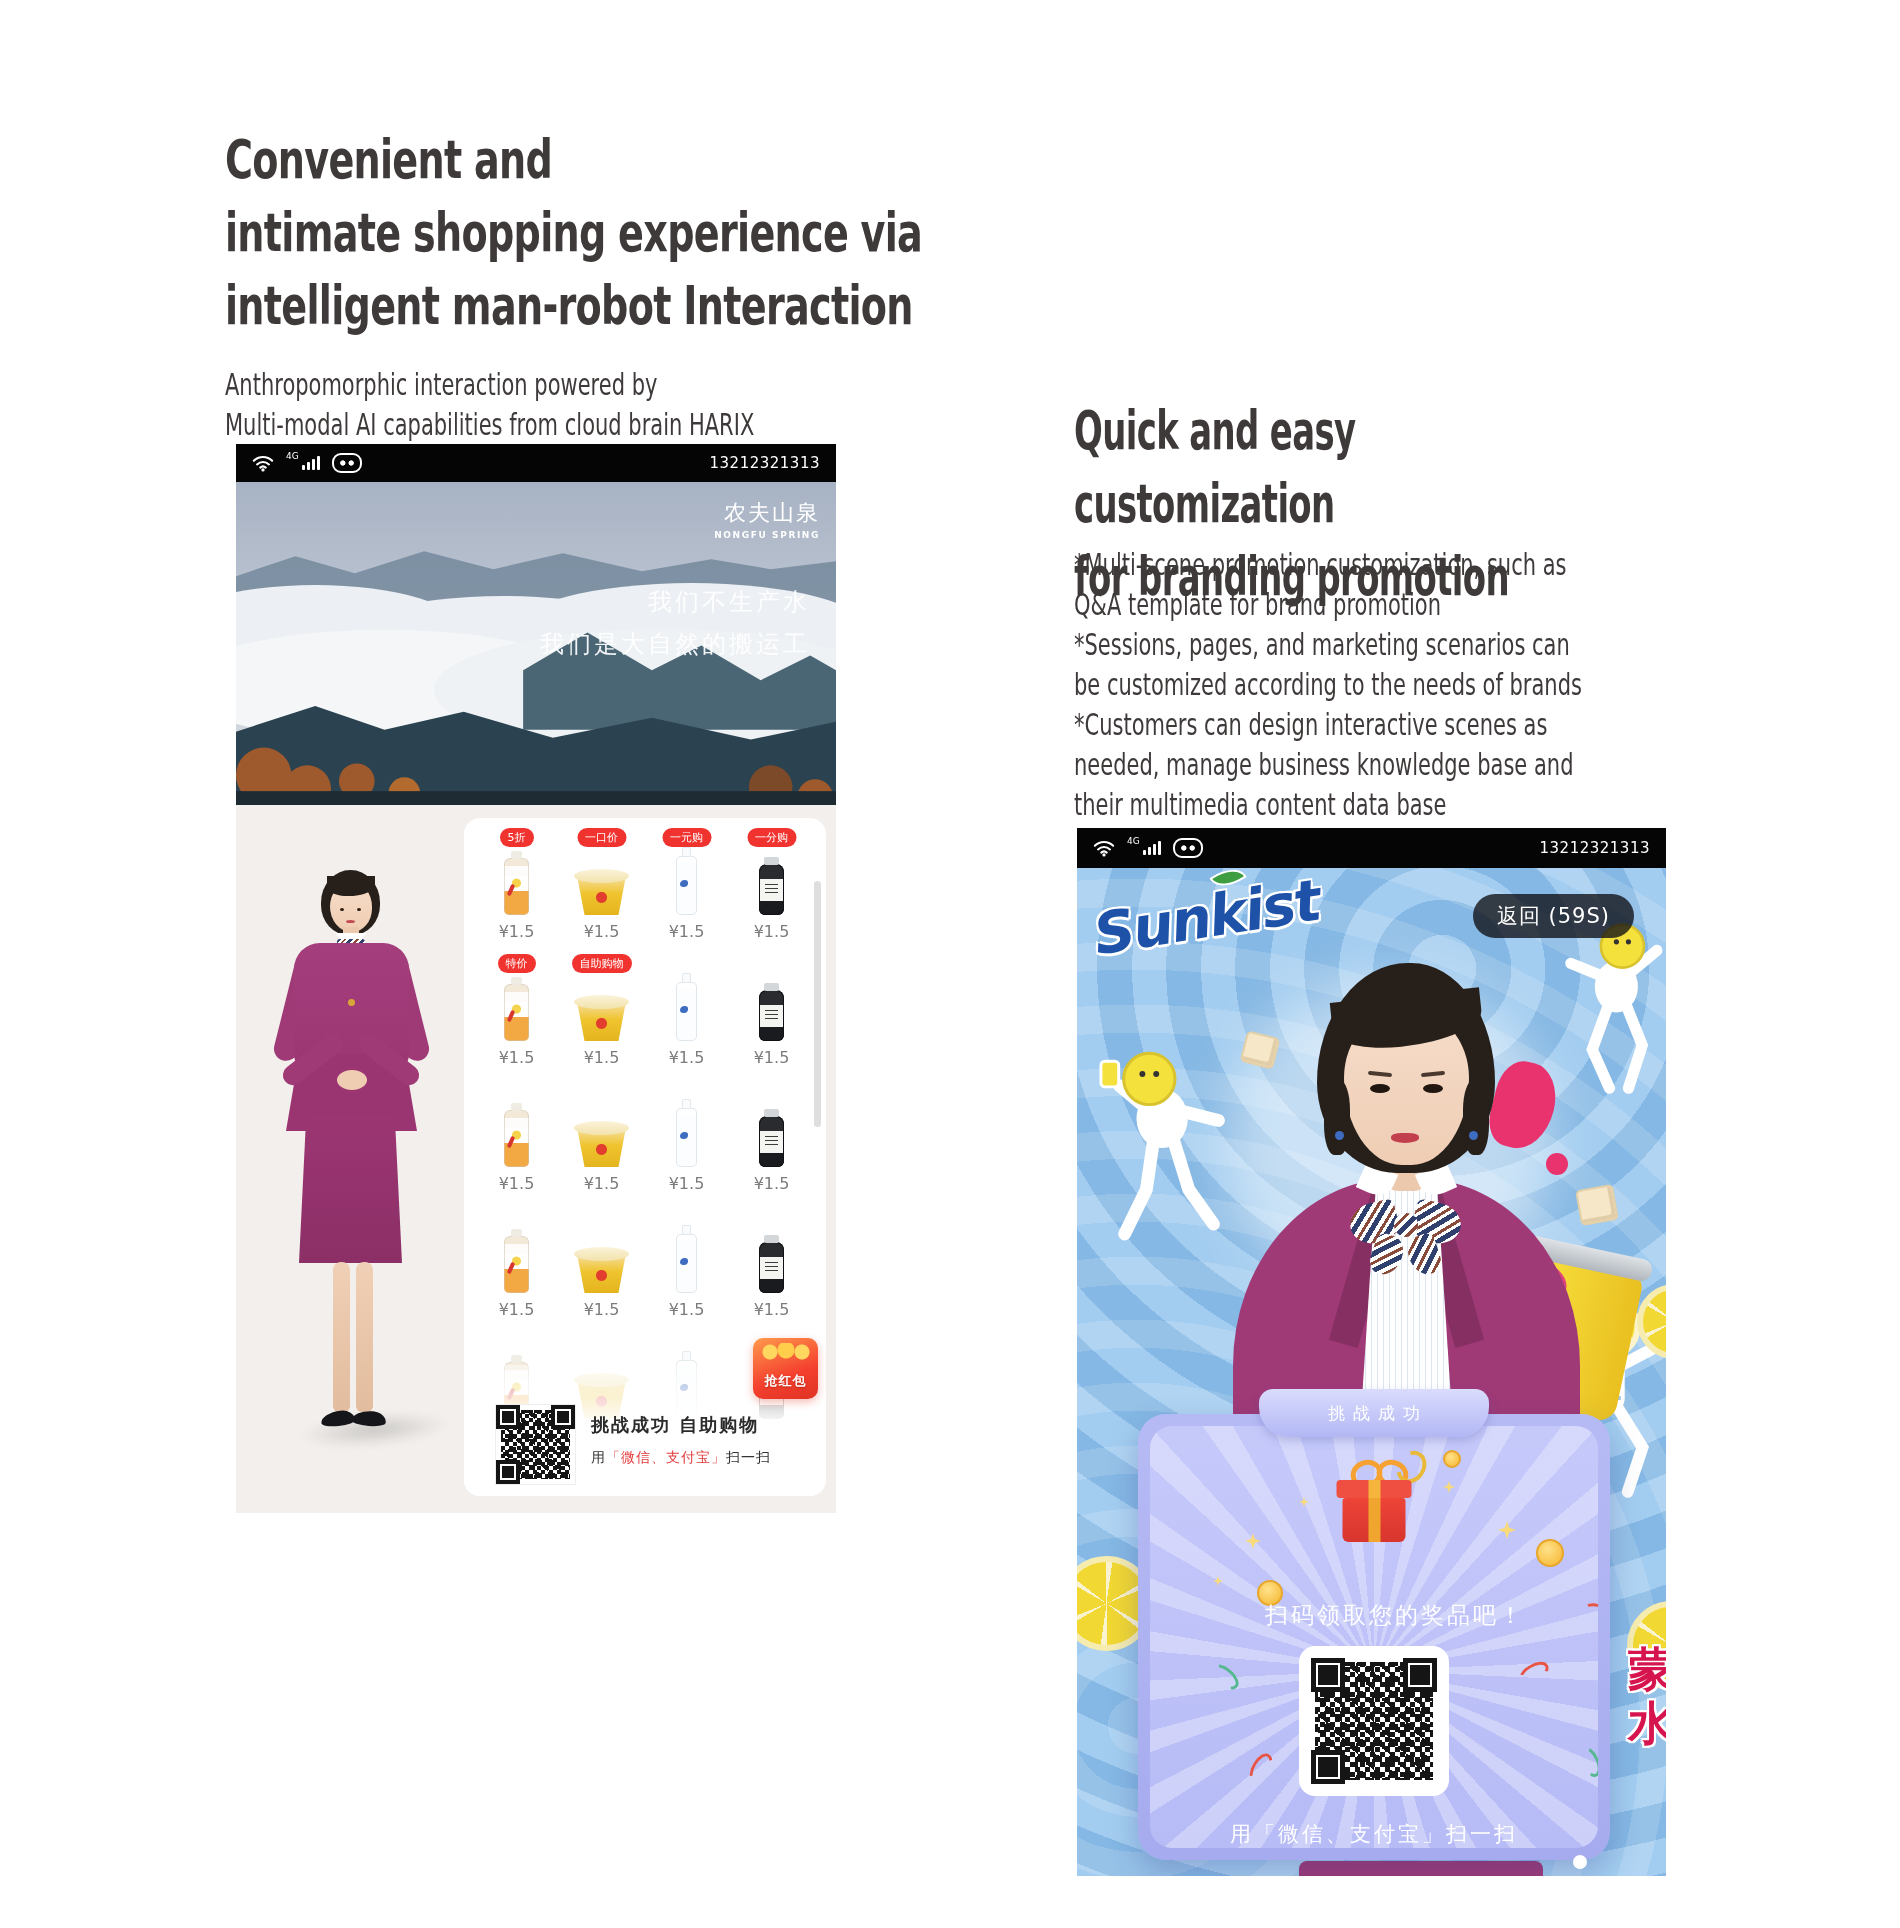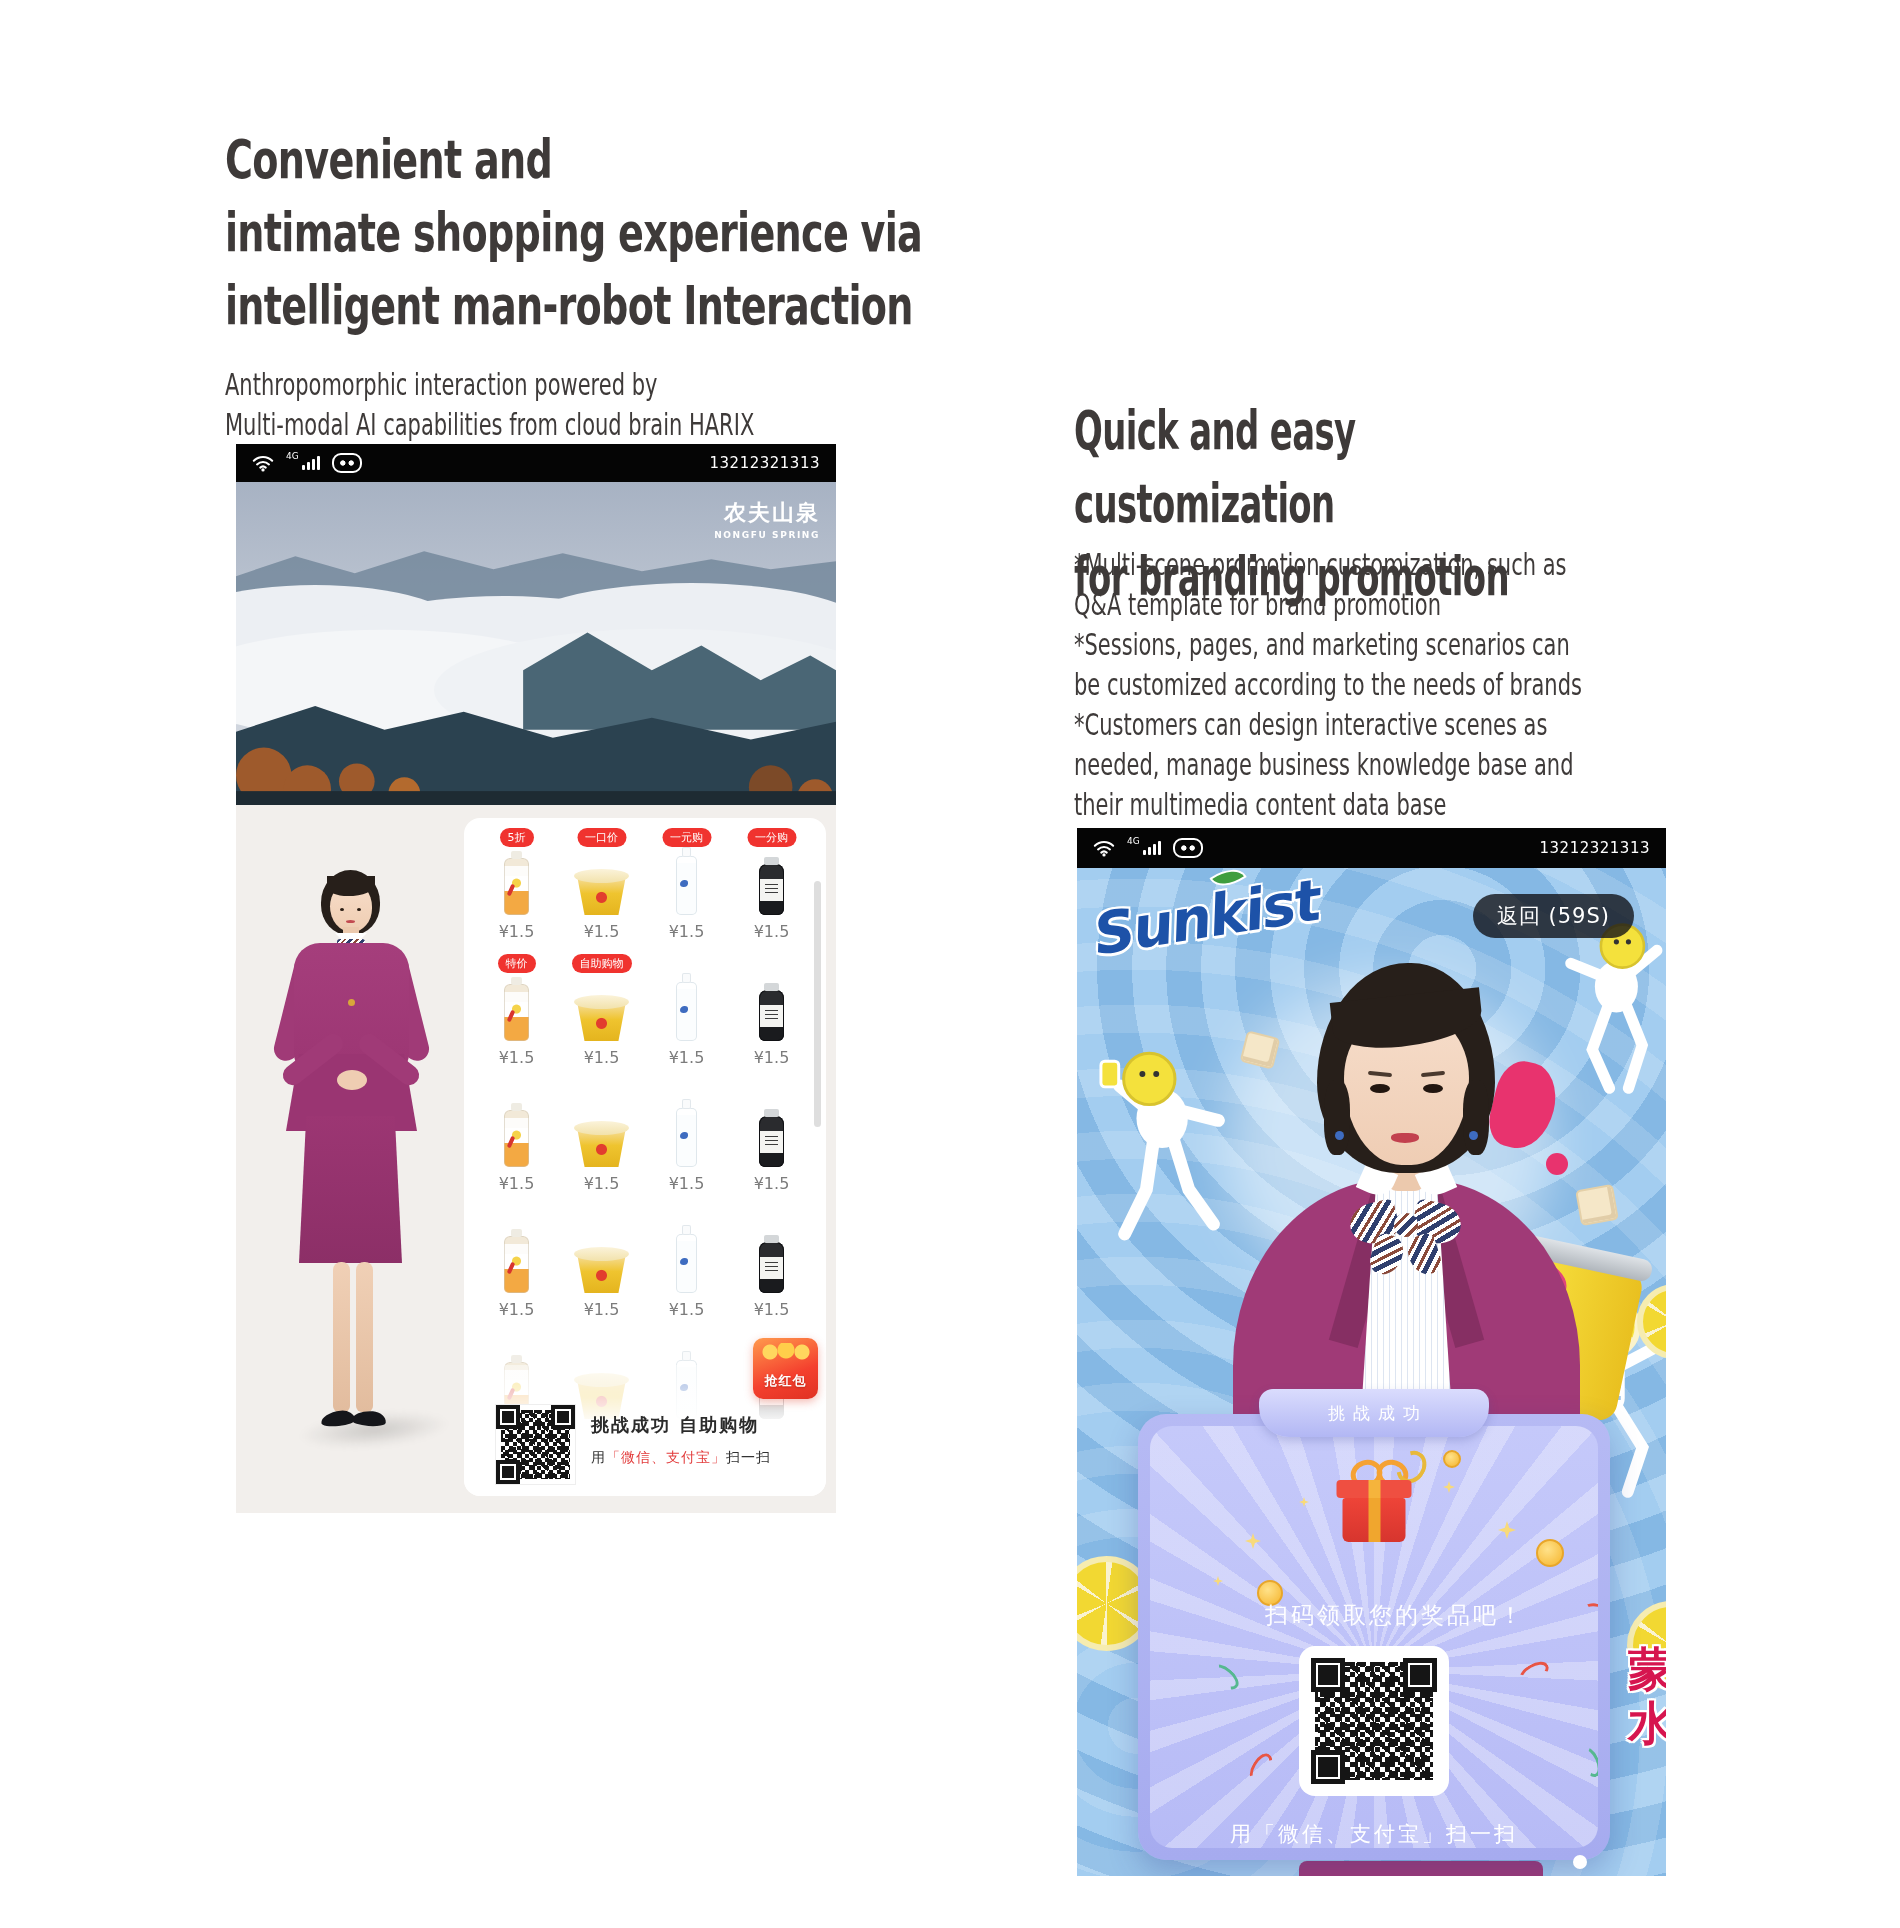--- a/index.html
+++ b/index.html
@@ -34,21 +34,21 @@
   .face{width:26px;height:16px;border:2px solid #fff;border-radius:9px;
         background:radial-gradient(circle at 34% 50%,#fff 2.3px,transparent 3px),
                    radial-gradient(circle at 66% 50%,#fff 2.3px,transparent 3px);}
   .sp{flex:1;}
   .num{font-size:15px;letter-spacing:0.5px;}
 
   
   .hero{position:relative;height:323px;overflow:hidden;background:#9fb0c2;}
   .hero svg{position:absolute;inset:0;width:100%;height:100%;}
   .brand{position:absolute;right:16px;top:16px;text-align:right;color:#fff;z-index:2;}
-  .brand .cn{font-size:22px;font-weight:700;letter-spacing:2px;}
+  .brand .cn{font-size:22px;font-weight:400;letter-spacing:2px;}
   .brand .en{font-size:9px;letter-spacing:1.6px;font-weight:700;margin-top:2px;}
   .slogan{position:absolute;right:26px;top:99px;text-align:right;color:rgba(255,255,255,.93);z-index:2;
           font-size:24px;line-height:42px;letter-spacing:3px;font-weight:300;}
 
   
   .shop{position:relative;height:709px;background:#f2efec;}
 
   
   .fig1{position:absolute;left:12px;top:65px;width:206px;height:590px;z-index:1;}
   .fig1 *{position:absolute;}
@@ -324,20 +324,24 @@
             <circle cx="122" cy="302" r="18"></circle>
           <circle cx="170" cy="314" r="16" fill="#b36a2e"></circle>
             <circle cx="540" cy="308" r="22" fill="#7c4a28"></circle>
           <circle cx="585" cy="318" r="18" fill="#9e5a2c"></circle>
         </g>
         <rect y="312" width="606" height="14" fill="#1e2b33"></rect>
       </svg>
       <div class="brand">
         <div class="cn">农夫山泉</div>
         <div class="en">NONGFU SPRING</div>
+      </div>
+      <div class="slogan">
+        <div>我们不生产水</div>
+        <div>我们是大自然的搬运工</div>
       </div>
     </div>
 
     <div class="shop">
 
       <div class="fig1">
         <span class="f1-shadow"></span>
         <span class="f1-hair"></span>
         <span class="f1-face"></span>
         <span class="f1-bang"></span>

